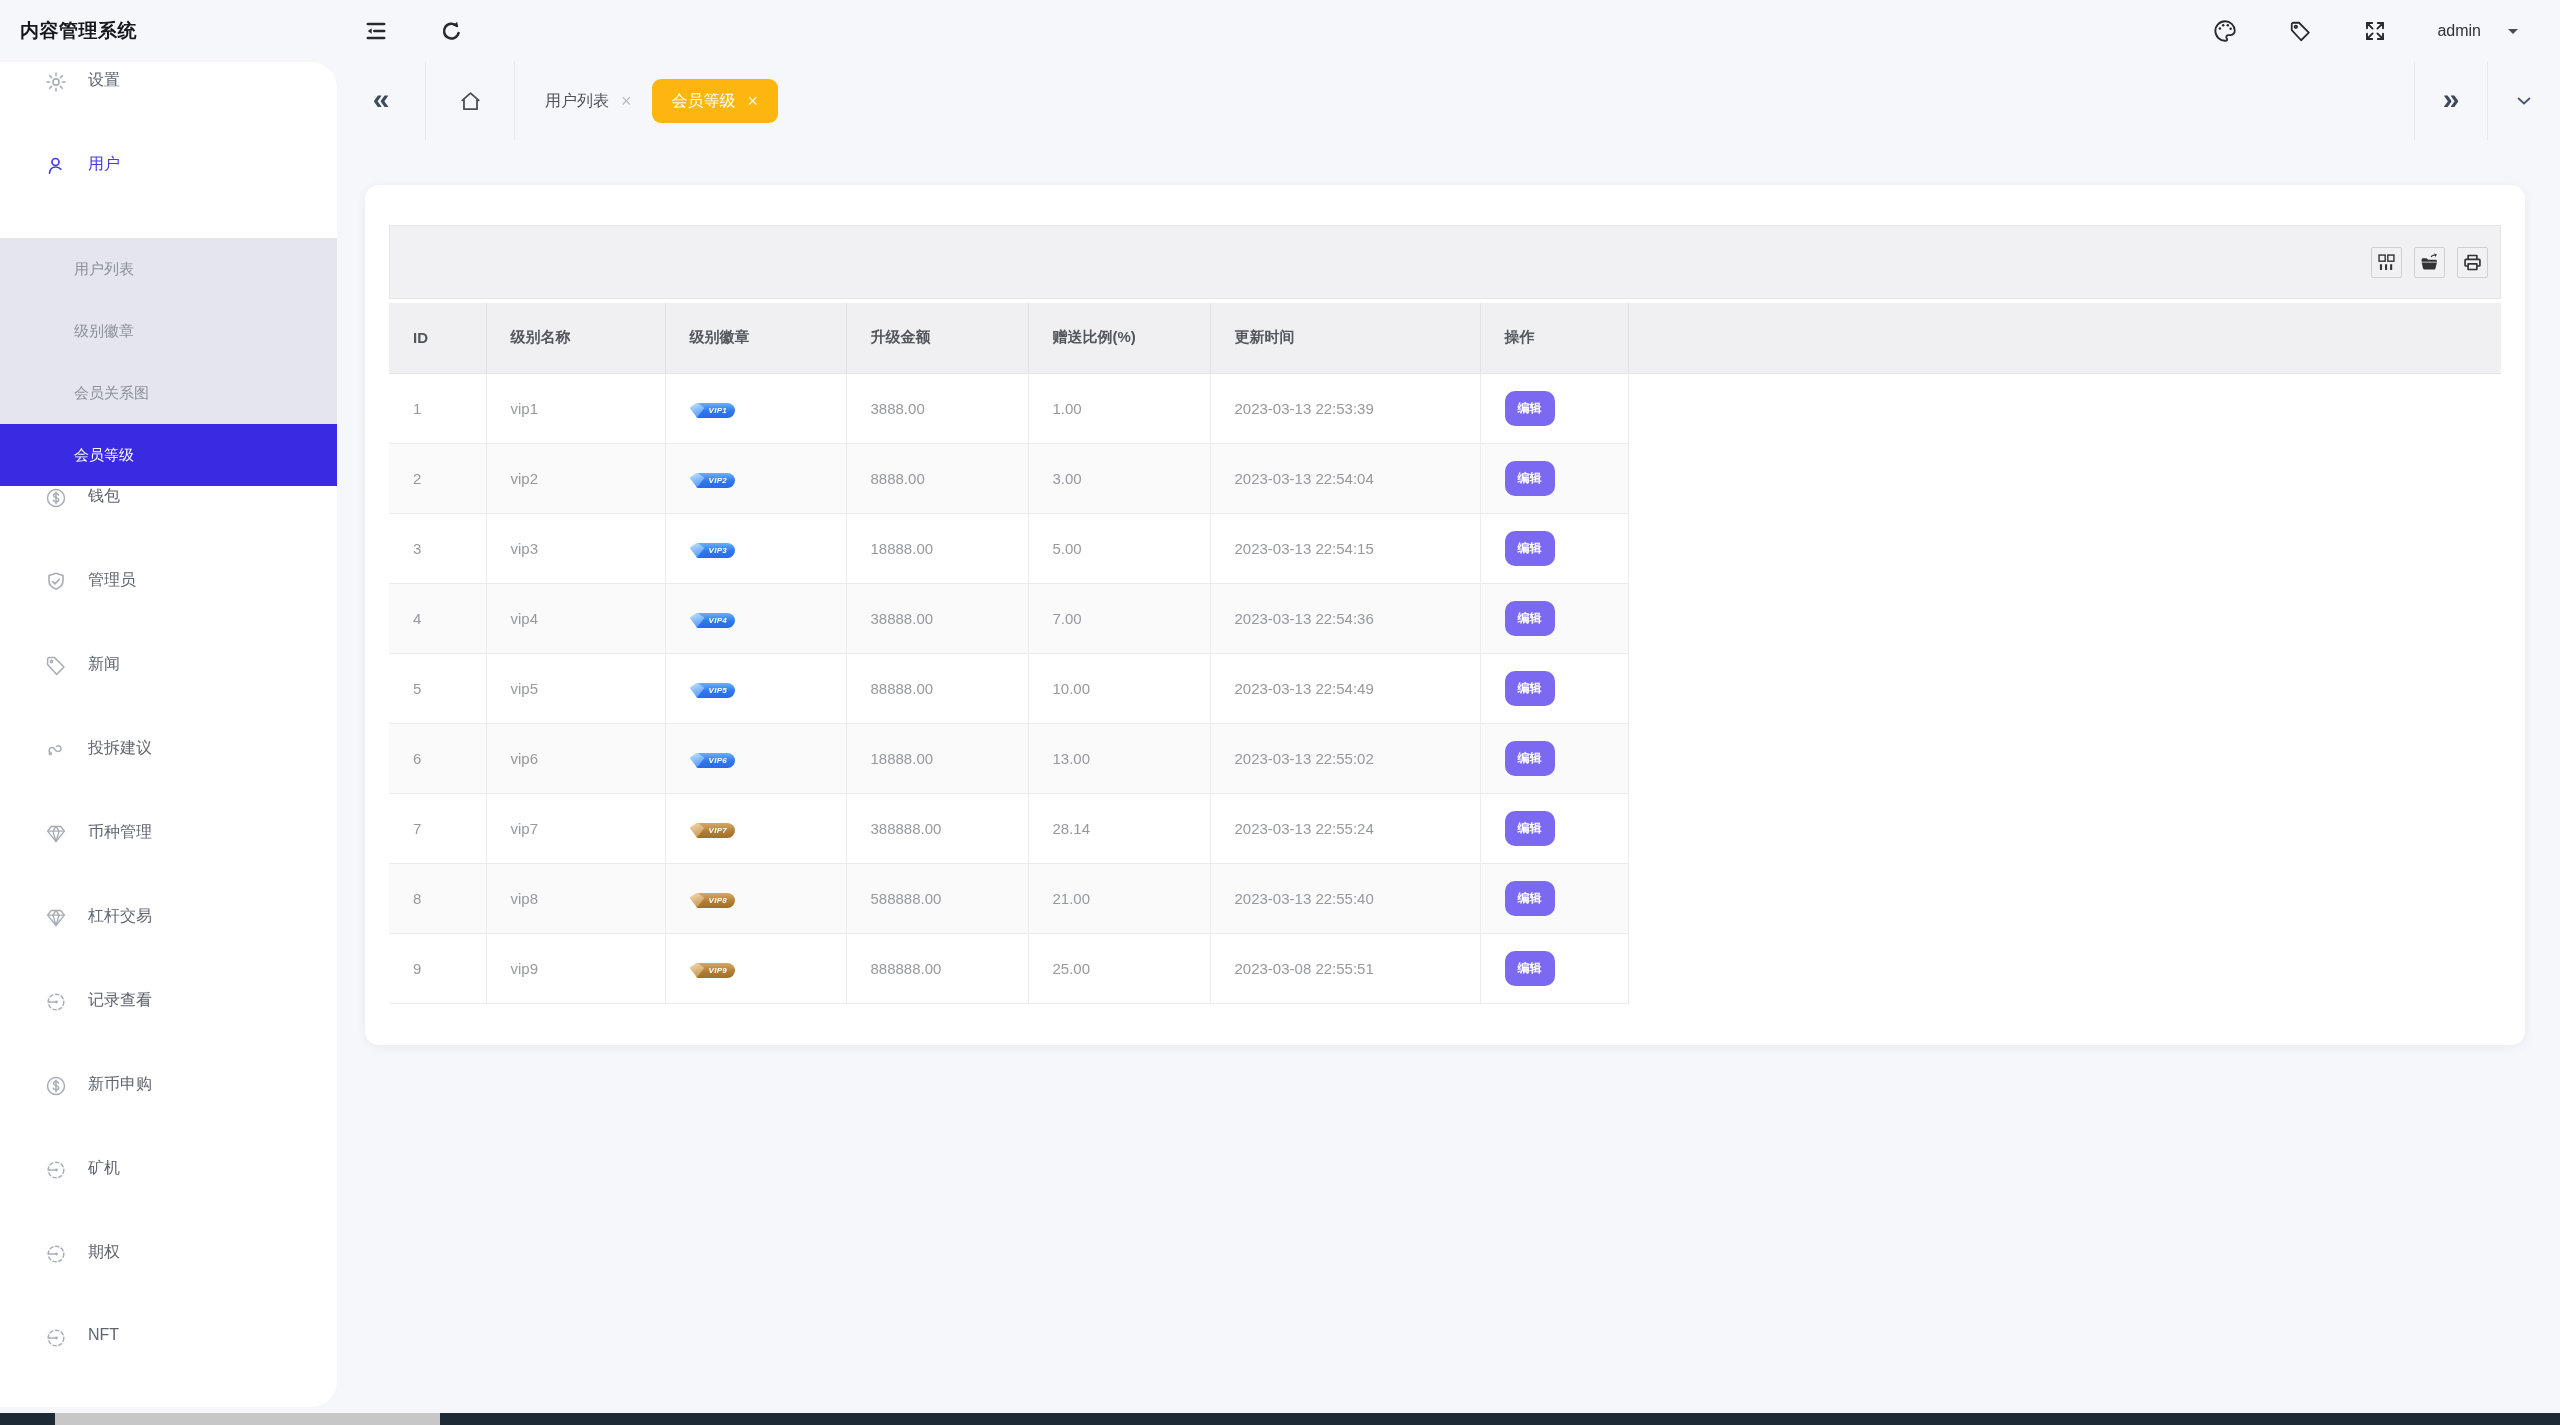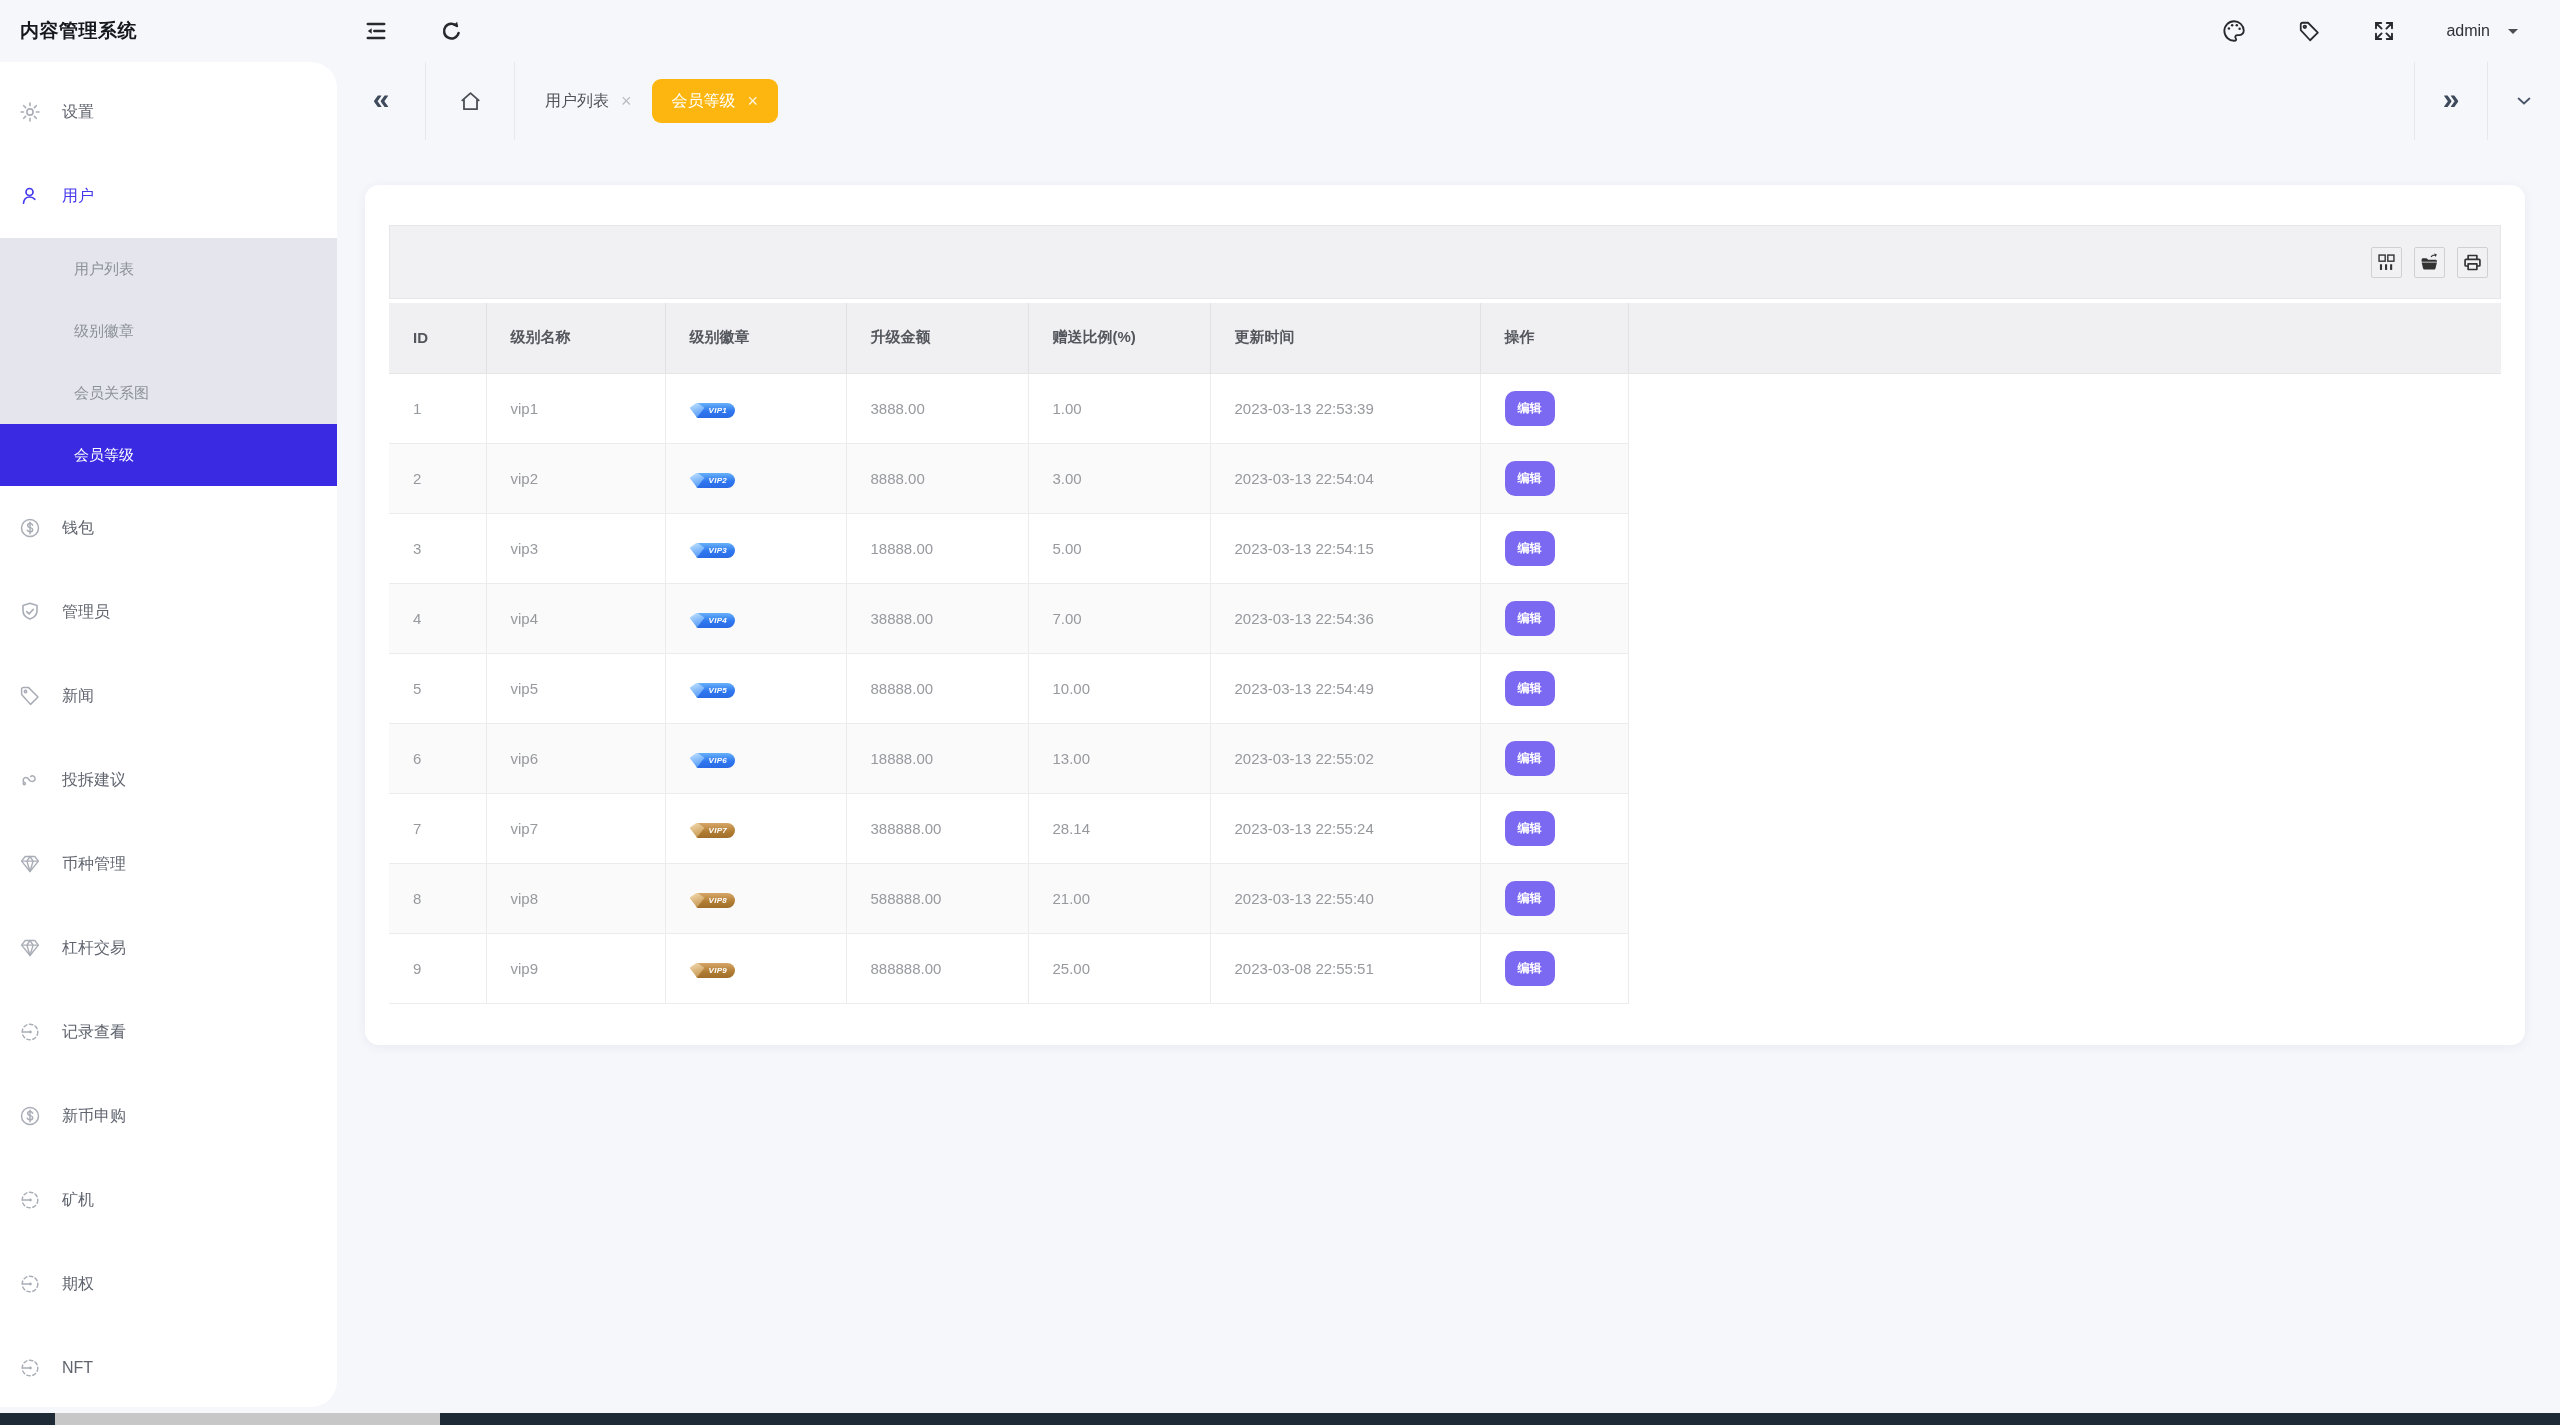--- a/index.html
+++ b/index.html
@@ -10,27 +10,27 @@
     -webkit-font-smoothing:antialiased;
   }
   svg{display:block}
 
   
   .topbar{position:absolute;top:0;left:0;width:100%;height:62px;display:flex;align-items:center}
   .brand{width:337px;box-sizing:border-box;padding-left:20px;font-size:19px;font-weight:bold;color:#15181d;letter-spacing:.5px}
   .hdr-left{display:flex;align-items:center;gap:50px;margin-left:26px;color:#26292e}
   .icon-btn{background:none;border:none;padding:0;display:flex;align-items:center;justify-content:center;color:#26292e;cursor:pointer}
   .hdr-right{margin-left:auto;display:flex;align-items:center;gap:50px;padding-right:42px;color:#2b2e33}
-  .admin{display:flex;align-items:center;gap:18px;font-size:16px;color:#2f3238;cursor:pointer}
+  .admin{display:flex;align-items:center;gap:27px;font-size:16px;color:#2f3238;cursor:pointer}
   .caret{width:0;height:0;border:5.5px solid transparent;border-top-color:#4a4d52;margin-top:6px}
 
   
   .sidebar{position:absolute;top:62px;left:0;width:337px;height:1345px;background:#fff;
     border-radius:0 26px 26px 0;overflow:hidden;padding-top:8px;box-sizing:border-box}
-  .s-item{height:84px;display:flex;align-items:center;padding-left:18px;cursor:pointer}
+  .s-item{height:84px;display:flex;align-items:flex-start;padding-left:44px;cursor:pointer}
   .s-item .s-icon{width:24px;height:24px;margin-right:20px;color:#a9adb6;flex:none}
   .s-item .s-label{font-size:16px;color:#5f646e}
   .s-item.active-parent .s-icon{color:#4439ee}
   .s-item.active-parent .s-label{color:#4439ee}
   .s-sub{background:#e5e6ed}
   .s-subitem{height:62px;display:flex;align-items:center;padding-left:74px;font-size:15px;color:#8c9099;cursor:pointer}
   .s-subitem.active{background:#3a2ae2;color:#fff}
 
   
   .tabstrip{position:absolute;top:62px;left:337px;right:0;height:78px;display:flex;align-items:stretch}

